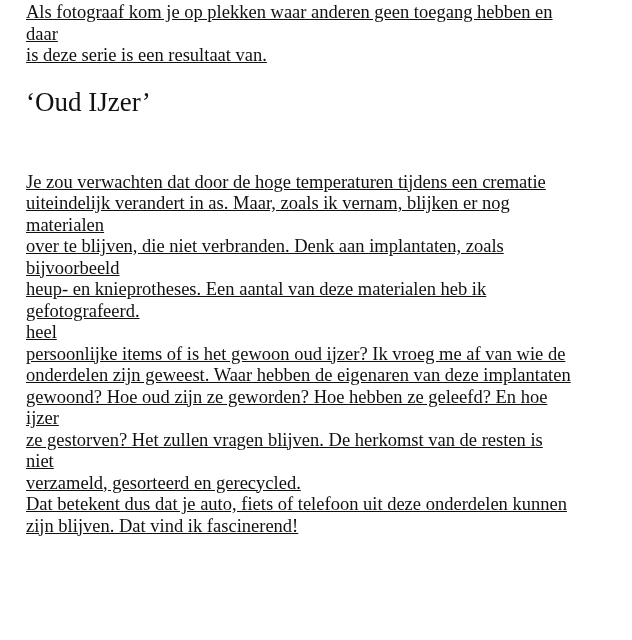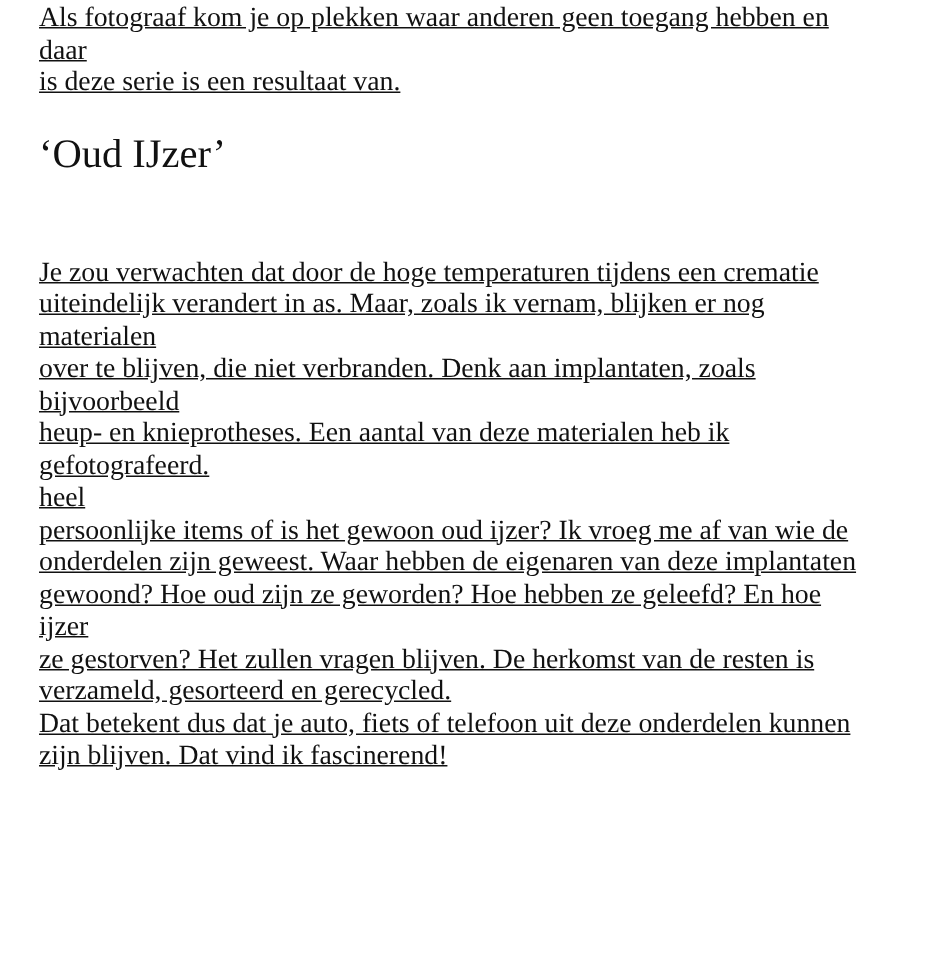--- a/index.html
+++ b/index.html
@@ -34,17 +34,18 @@
     <div class="line">over te blijven, die niet verbranden. Denk aan implantaten, zoals</div>
     <div class="line">bijvoorbeeld</div>
     <div class="line">heup- en knieprotheses. Een aantal van deze materialen heb ik</div>
     <div class="line">gefotografeerd.</div>
     <div class="line">heel</div>
     <div class="line">persoonlijke items of is het gewoon oud ijzer? Ik vroeg me af van wie de</div>
     <div class="line">onderdelen zijn geweest. Waar hebben de eigenaren van deze implantaten</div>
     <div class="line">gewoond? Hoe oud zijn ze geworden? Hoe hebben ze geleefd? En hoe</div>
     <div class="line">ijzer</div>
     <div class="line">ze gestorven? Het zullen vragen blijven. De herkomst van de resten is</div>
+    <div class="line">niet</div>
     <div class="line">verzameld, gesorteerd en gerecycled.</div>
     <div class="line">Dat betekent dus dat je auto, fiets of telefoon uit deze onderdelen kunnen</div>
     <div class="line">zijn blijven. Dat vind ik fascinerend!</div>
   </div>
 </div>
 
 </body></html>

